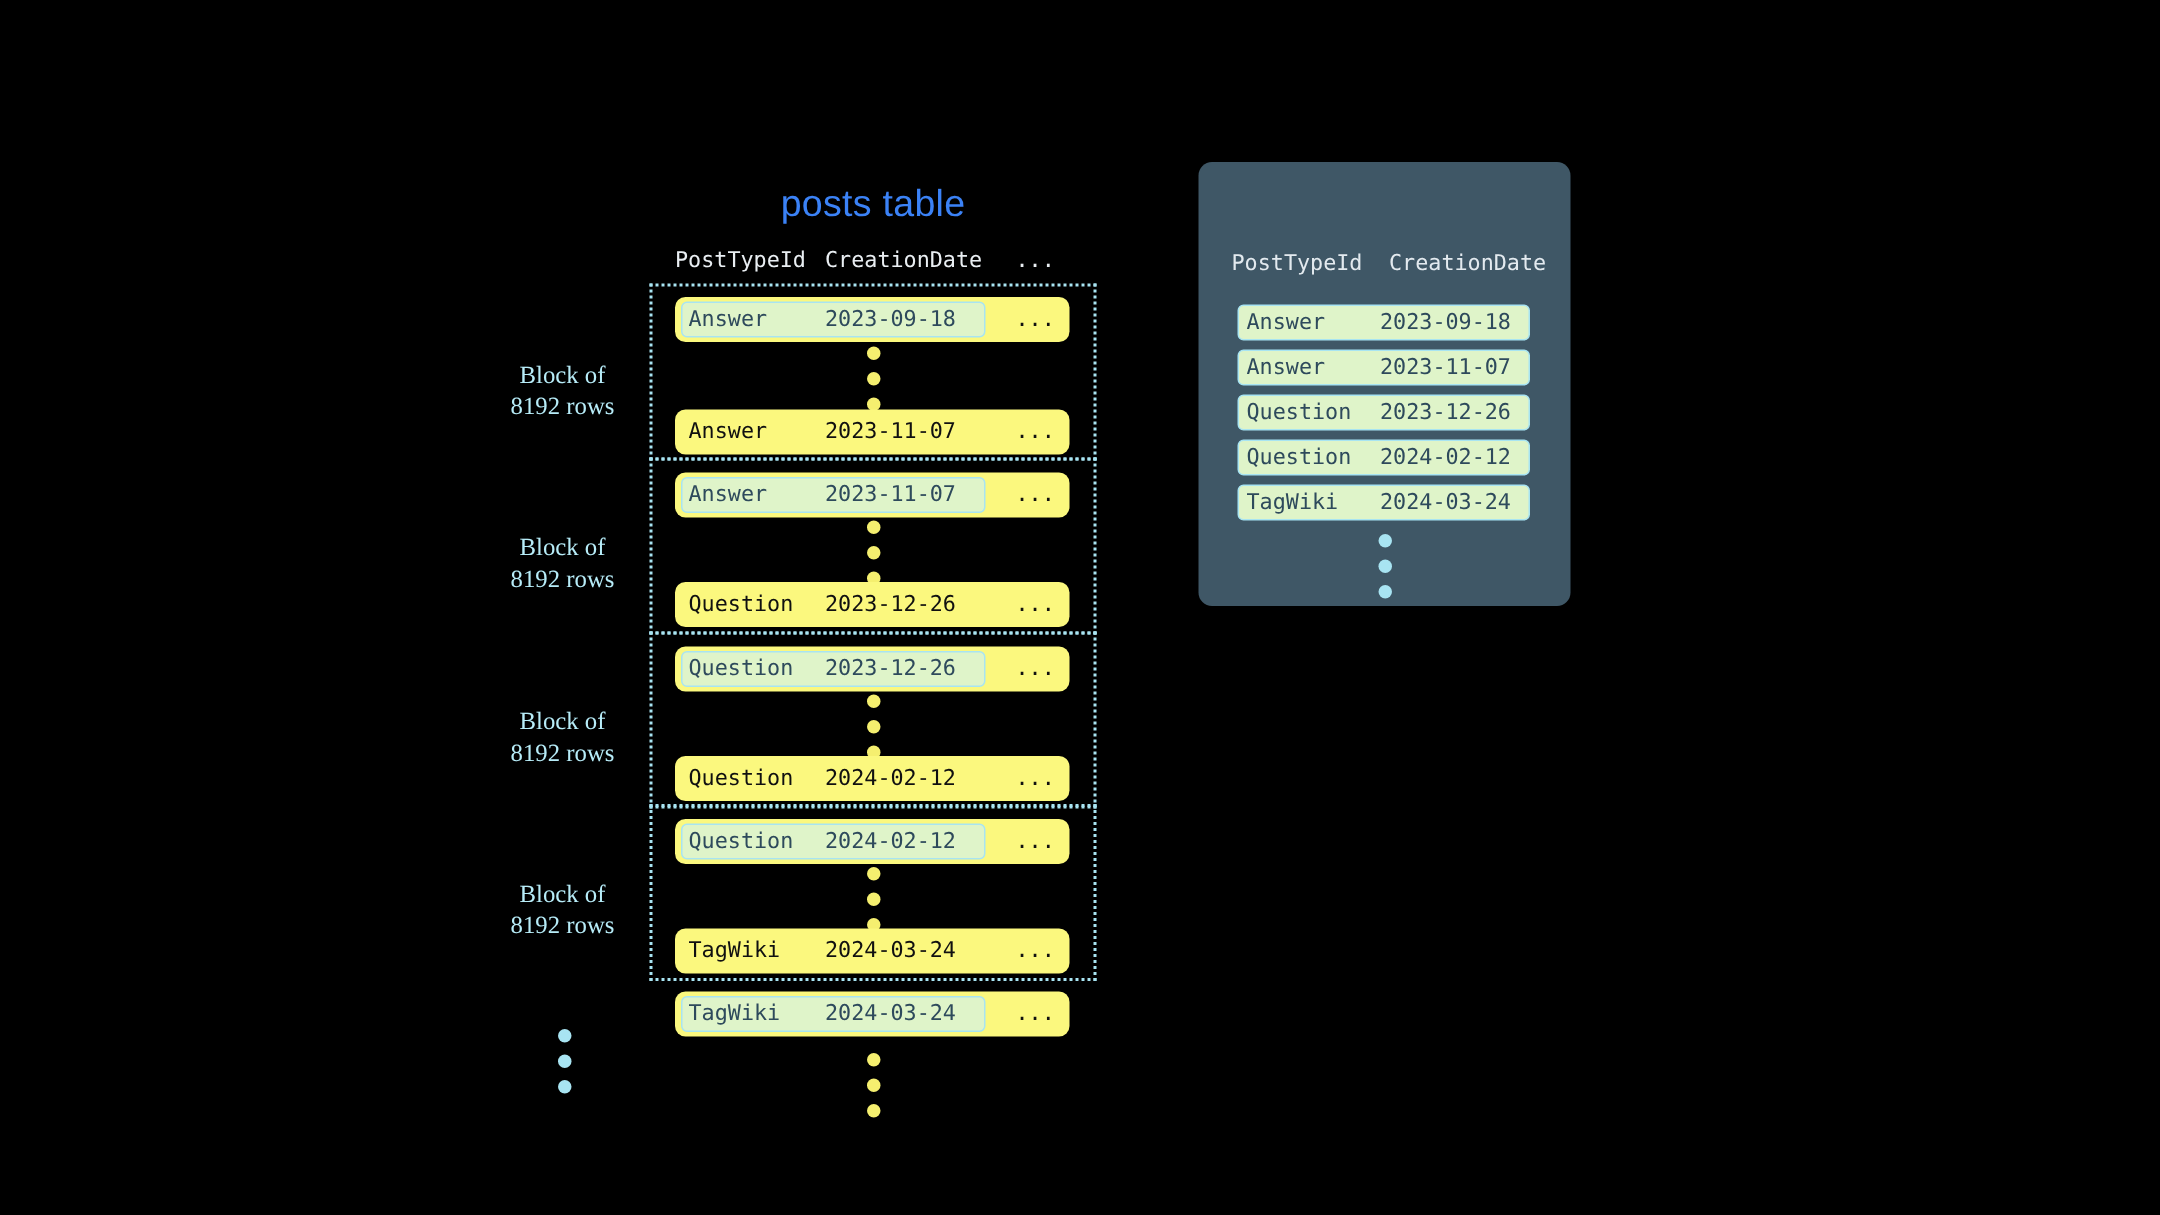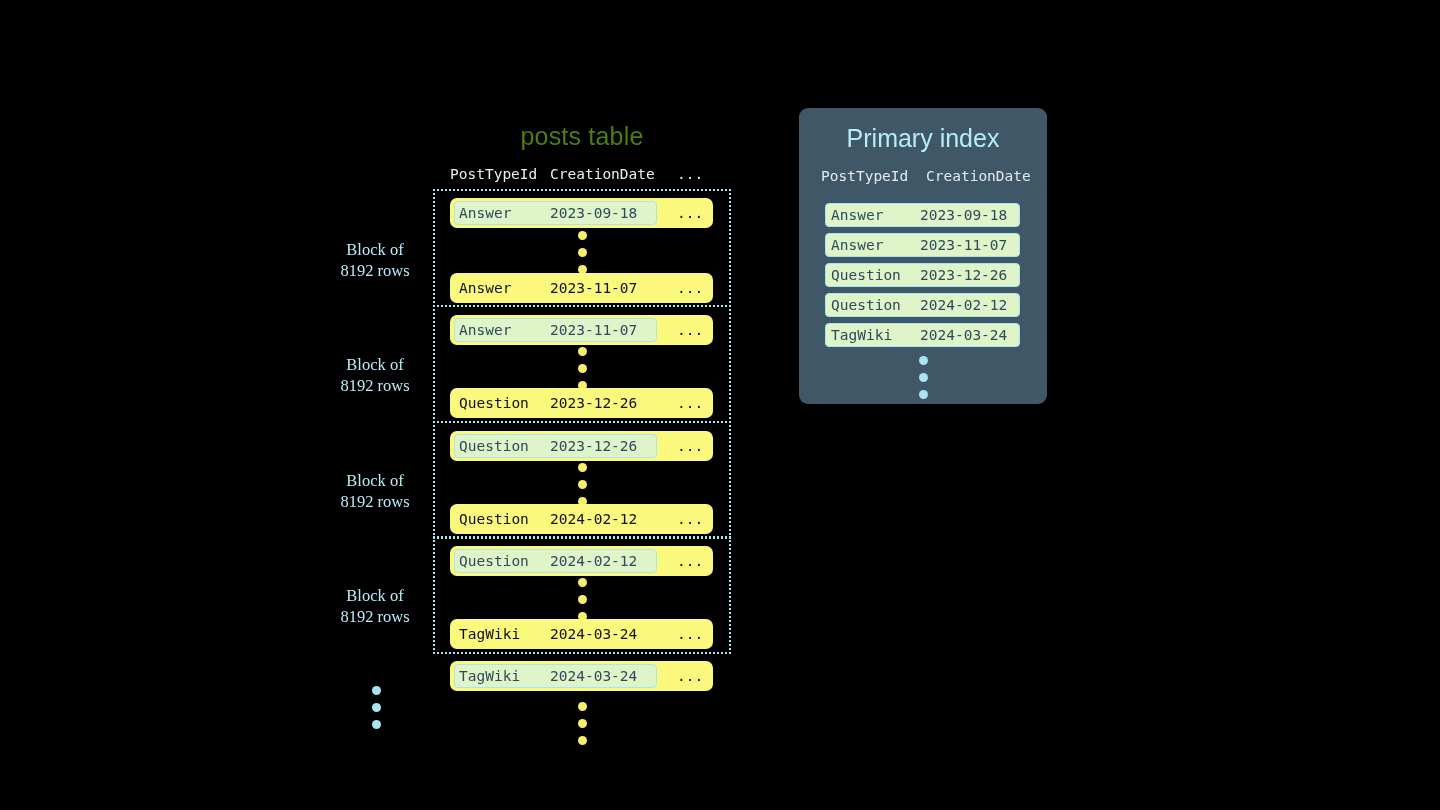--- a/index.html
+++ b/index.html
@@ -22,21 +22,21 @@
     height: 810px;
   }
 
   
   .posts-title {
     position: absolute;
     left: 433px;
     top: 122px;
     width: 298px;
     text-align: center;
-    color: #4d7c0f;
+    color: #3b82f6;
     font-size: 25px;
     font-family: "Liberation Sans", sans-serif;
     letter-spacing: 0.2px;
   }
 
   .posts-colheads {
     position: absolute;
     left: 450px;
     top: 166px;
     width: 263px;
@@ -297,21 +297,20 @@
     <i></i>
     <i></i>
   </div>
   <div class="vdots blue" style="left:370px; top:686px;">
     <i></i>
     <i></i>
     <i></i>
   </div>
 
   <div class="index-panel">
-    <div class="index-title">Primary index</div>
 
     <div class="index-colheads">
       <span class="ich-a">PostTypeId</span>
       <span class="ich-b">CreationDate</span>
     </div>
 
     <div class="index-entry" style="top:95px;">
       <span class="icell ic-type">Answer</span>
       <span class="icell ic-date">2023-09-18</span>
     </div>

